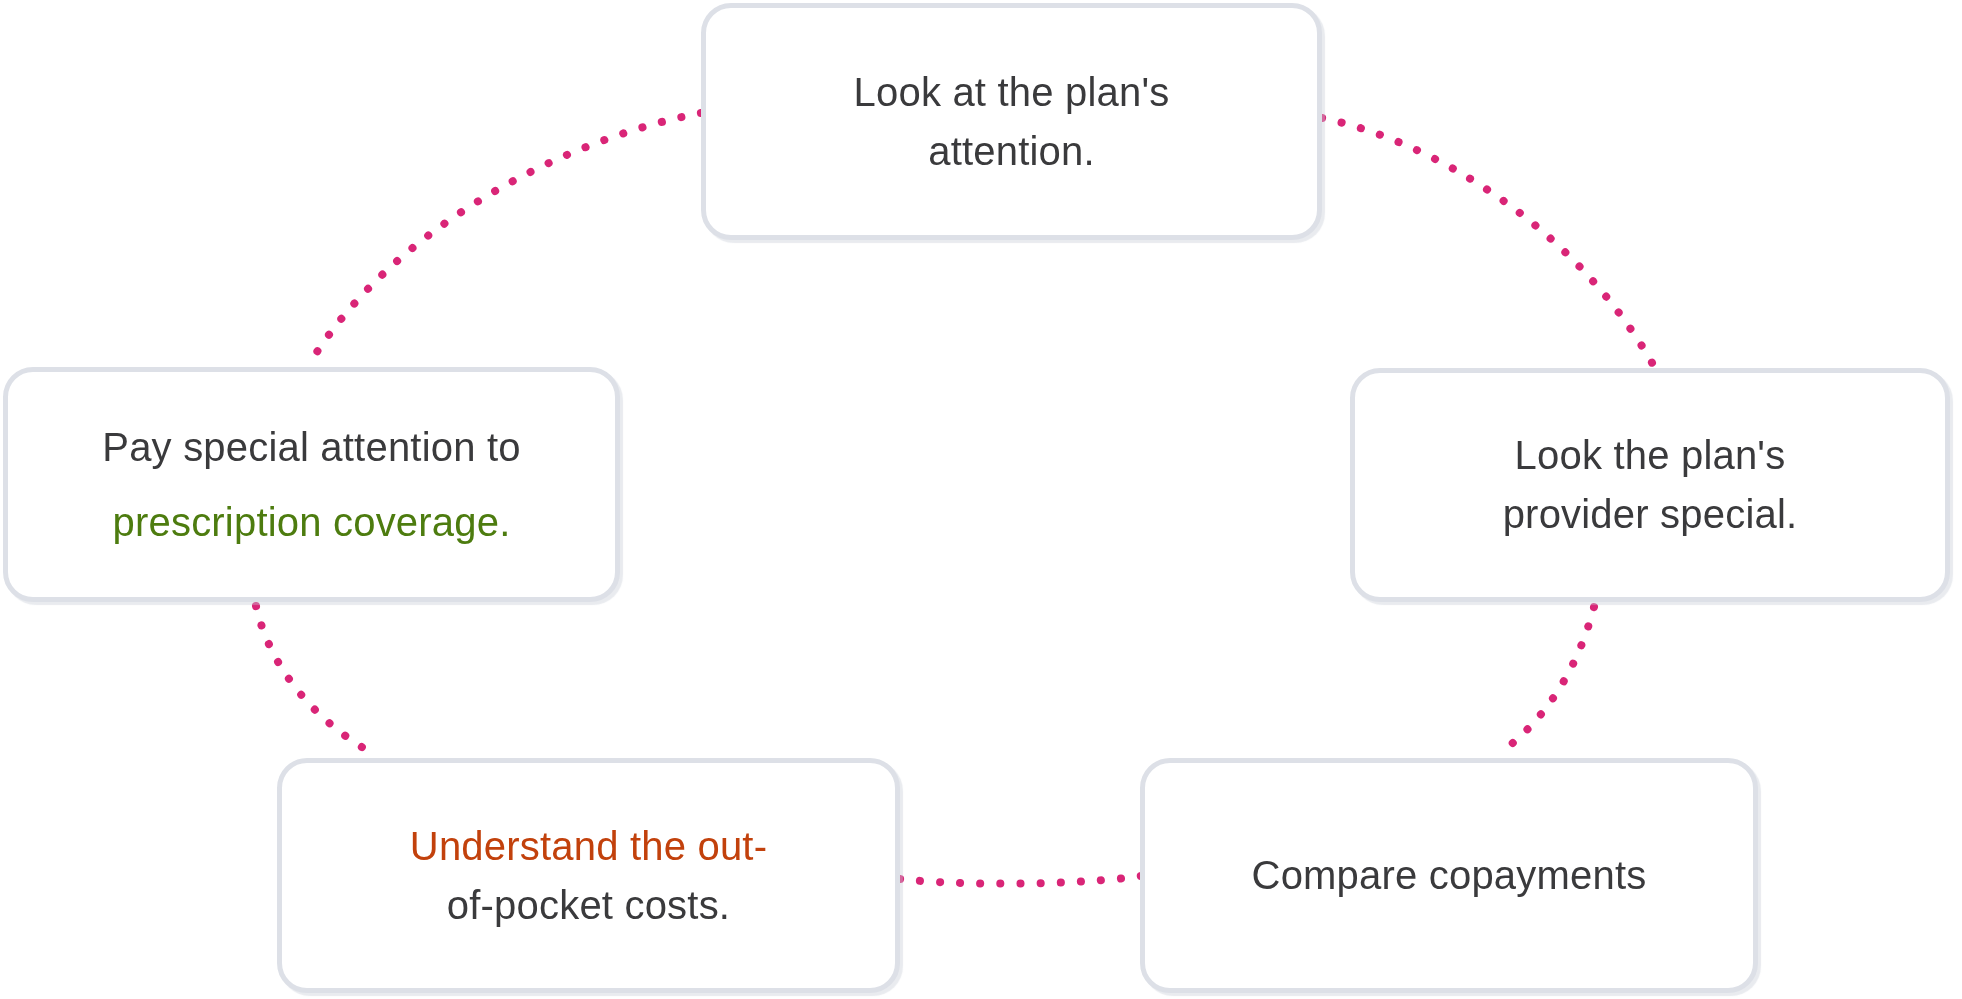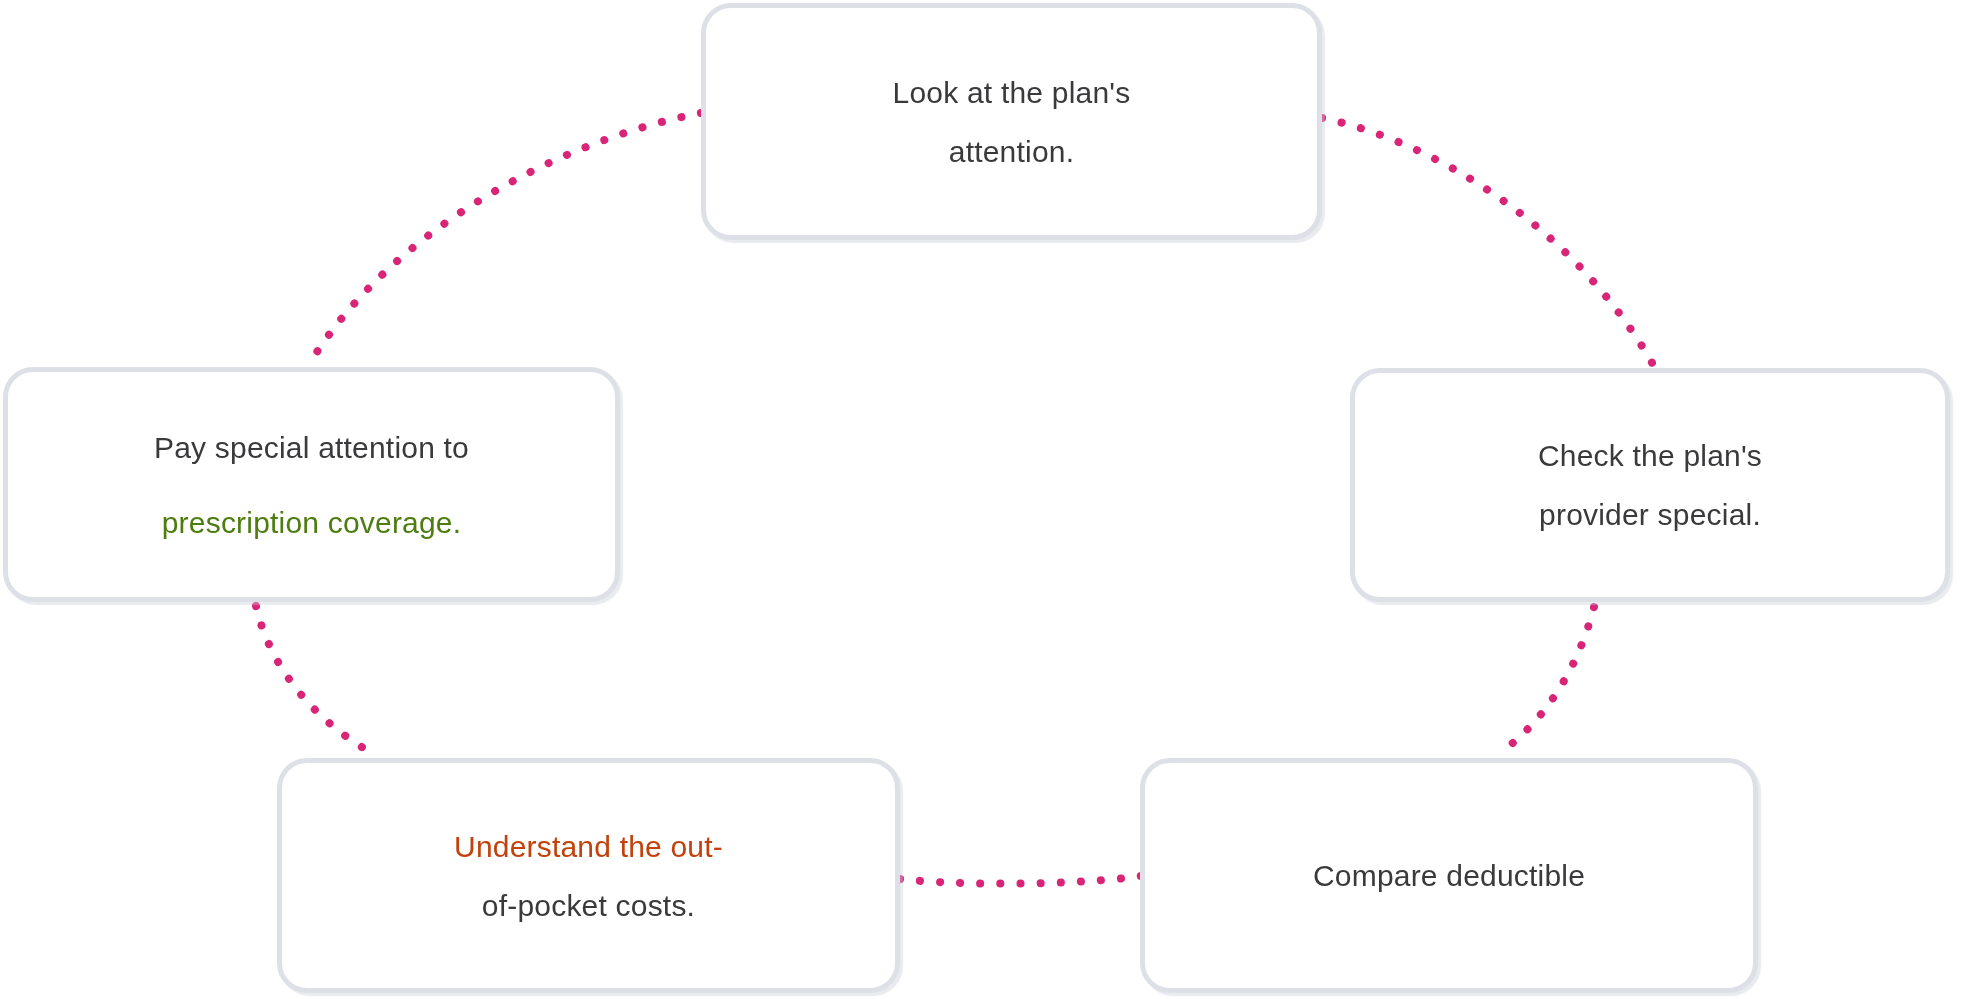--- a/index.html
+++ b/index.html
@@ -38,21 +38,21 @@
     border-radius: 30px;
     box-shadow: 3px 3px 1px rgba(201, 204, 214, 0.4);
     display: flex;
     flex-direction: column;
     align-items: center;
     justify-content: center;
     text-align: center;
   }
   .card-line {
     display: block;
-    font-size: 30px;
+    font-size: 40px;
     line-height: 59px;
     font-weight: 400;
     letter-spacing: 0.2px;
     color: #3a3a3c;
     white-space: nowrap;
   }
   .card-top          { left: 701px;  top: 3px;   width: 621px; height: 237px; }
   .card-right        { left: 1350px; top: 368px; width: 600px; height: 234px; }
   .card-bottom-right { left: 1140px; top: 758px; width: 618px; height: 235px; }
   .card-bottom-left  { left: 277px;  top: 758px; width: 623px; height: 235px; }
@@ -75,26 +75,26 @@
 
     <path class="connector" d="M 256 606 C 270 668, 315 722, 377 756" stroke="#d92577"></path>
   </svg>
 
   <div class="card card-top" style="border-color: rgb(221, 224, 231); background: rgb(255, 255, 255);">
     <span class="card-line" style="color: rgb(58, 58, 60);">Look at the plan's</span>
     <span class="card-line" style="color: rgb(58, 58, 60);">attention.</span>
   </div>
 
   <div class="card card-right" style="border-color: rgb(221, 224, 231); background: rgb(255, 255, 255);">
-    <span class="card-line" style="color: rgb(58, 58, 60);">Check the plan's</span>
+    <span class="card-line" style="color: rgb(58, 58, 60);">Look the plan's</span>
     <span class="card-line" style="color: rgb(58, 58, 60);">provider special.</span>
   </div>
 
   <div class="card card-bottom-right" style="border-color: rgb(221, 224, 231); background: rgb(255, 255, 255);">
-    <span class="card-line" style="color: rgb(58, 58, 60);">Compare deductible</span>
+    <span class="card-line" style="color: rgb(58, 58, 60);">Compare copayments</span>
   </div>
 
   <div class="card card-bottom-left" style="border-color: rgb(221, 224, 231); background: rgb(255, 255, 255);">
     <span class="card-line" style="color: #c2410c;">Understand the out-</span>
     <span class="card-line" style="color: rgb(58, 58, 60);">of-pocket costs.</span>
   </div>
 
   <div class="card card-left" style="border-color: rgb(221, 224, 231); background: rgb(255, 255, 255); gap: 16px;">
     <span class="card-line" style="color: rgb(58, 58, 60);">Pay special attention to</span>
     <span class="card-line" style="color: #4d7c0f;">prescription coverage.</span>

